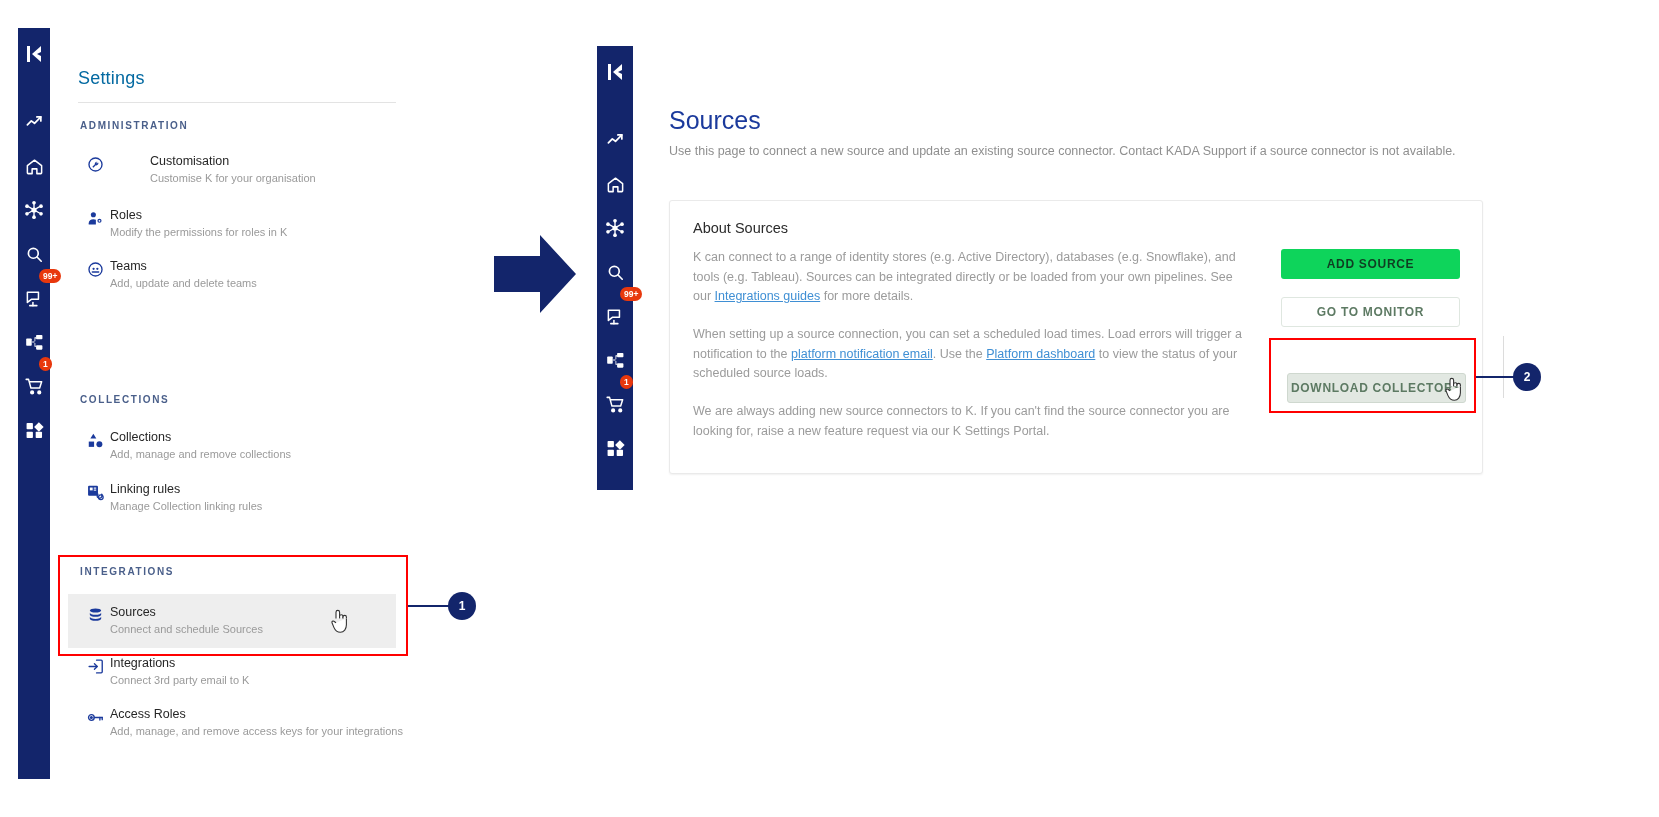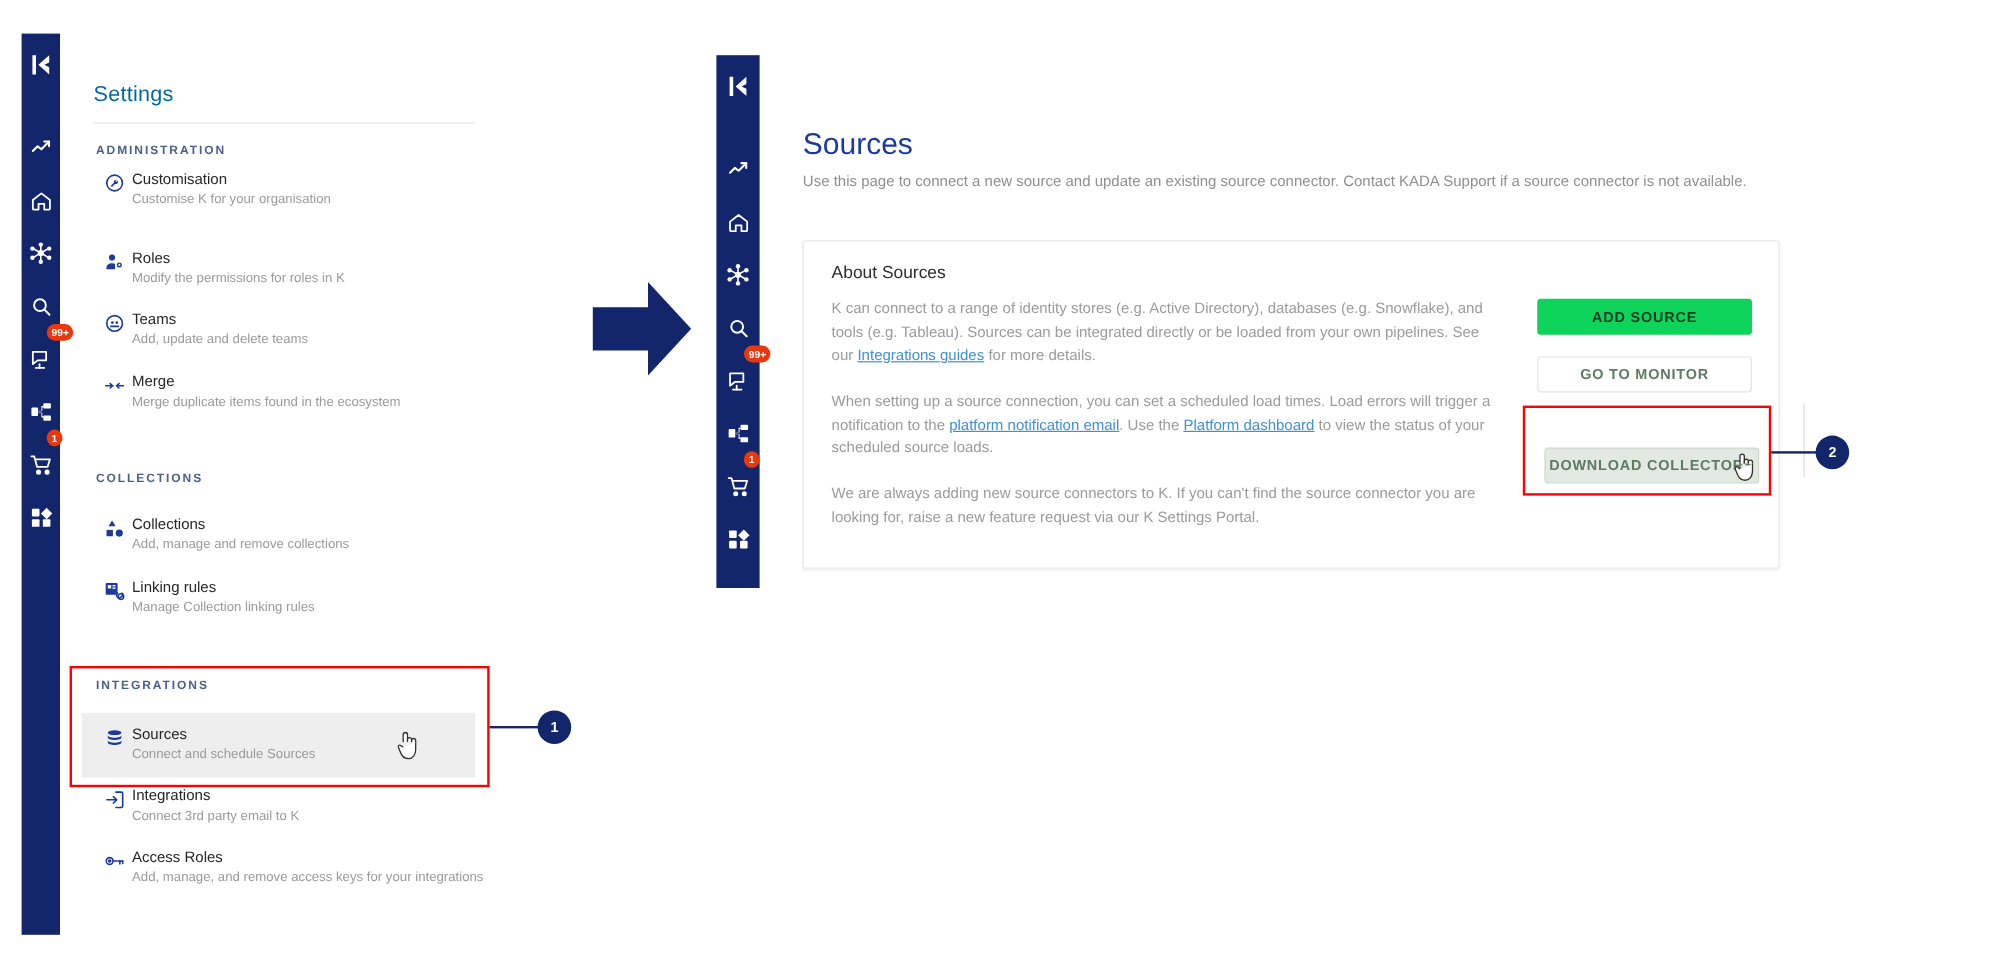--- a/index.html
+++ b/index.html
@@ -171,21 +171,21 @@
           <rect x="13.5" y="13.5" width="8" height="8" rx="1"></rect>
         </svg>
     </div>
   </div>
 
   <div class="abs" id="settings-title">Settings</div>
   <div class="abs" id="settings-divider"></div>
 
   <div class="abs section-label" style="left:80px;top:92px;">ADMINISTRATION</div>
 
-  <div class="nav-item" style="left:80px;top:108px;">
+  <div class="nav-item" style="left:80px;top:120px;gap:40px;">
     <span class="ico">
       <svg width="17" height="17" viewBox="0 0 24 24" fill="none" stroke="#1b3a9c" stroke-width="1.9">
           <circle cx="12" cy="12" r="9.2"></circle>
           <path d="M15.2 8.4a2.9 2.9 0 0 0-4.1 3.4L7.6 15.3l1.3 1.3 3.5-3.5a2.9 2.9 0 0 0 3.4-4.1l-1.7 1.7-1.3-1.3z" fill="#1b3a9c" stroke="none"></path>
         </svg>
     </span>
     <span class="txt">
       <div class="t1">Customisation</div>
       <div class="t2">Customise K for your organisation</div>
     </span>
@@ -214,34 +214,20 @@
           <circle cx="14.6" cy="11" r="1.6" fill="#1b3a9c" stroke="none"></circle>
           <path d="M7.5 15.5h9" stroke-linecap="round"></path>
         </svg>
     </span>
     <span class="txt">
       <div class="t1">Teams</div>
       <div class="t2">Add, update and delete teams</div>
     </span>
   </div>
 
-  <div class="nav-item" style="left:80px;top:277px;">
-    <span class="ico">
-      <svg width="19" height="17" viewBox="0 0 24 24" stroke="#1b3a9c" stroke-width="1.9" stroke-linecap="round" fill="none">
-          <line x1="1.5" y1="12" x2="9.5" y2="12"></line>
-          <polyline points="6.8 9.4 9.6 12 6.8 14.6"></polyline>
-          <line x1="22.5" y1="12" x2="14.5" y2="12"></line>
-          <polyline points="17.2 9.4 14.4 12 17.2 14.6"></polyline>
-        </svg>
-    </span>
-    <span class="txt">
-      <div class="t1">Merge</div>
-      <div class="t2">Merge duplicate items found in the ecosystem</div>
-    </span>
-  </div>
 
   <div class="abs section-label" style="left:80px;top:366px;">COLLECTIONS</div>
 
   <div class="nav-item" style="left:80px;top:396px;">
     <span class="ico">
       <svg width="17" height="17" viewBox="0 0 24 24" fill="#1b3a9c">
           <path d="M9 2.5l4.2 6.6H4.8z"></path>
           <rect x="2.5" y="13.5" width="7.5" height="7.5"></rect>
           <circle cx="17.5" cy="17.3" r="4.2"></circle>
         </svg>

